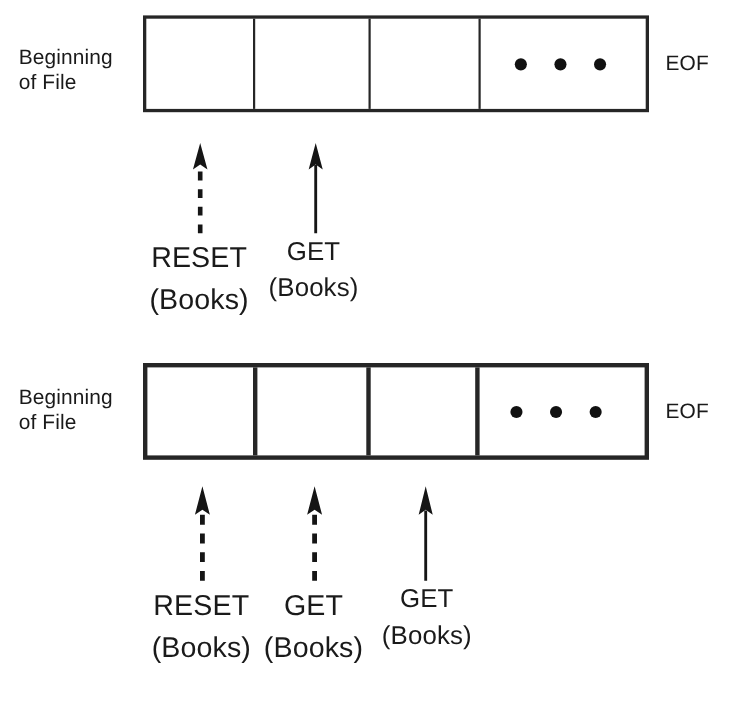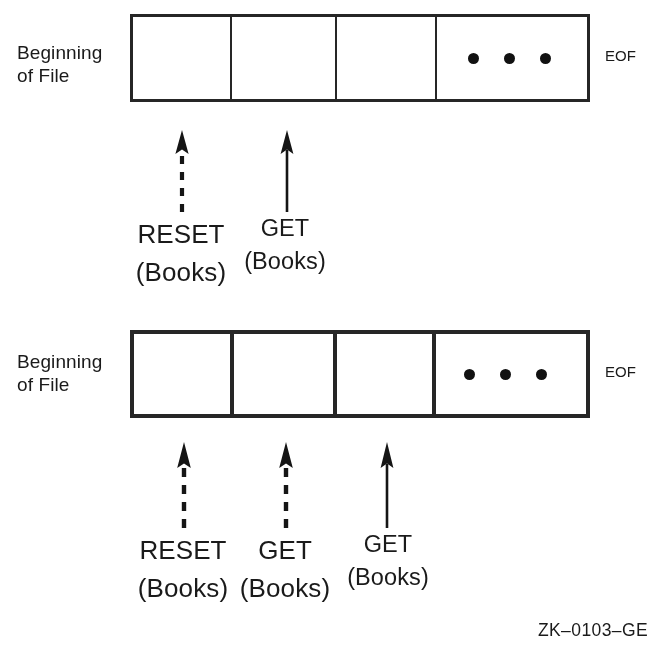--- a/index.html
+++ b/index.html
@@ -29,21 +29,21 @@
     color: #1a1a1a;
     white-space: pre;
     line-height: 1.22;
     letter-spacing: 0.1px;
   }
   .label-bof {
     font-size: 19px;
     text-align: left;
   }
   .label-eof {
-    font-size: 15px;
+    font-size: 19px;
     text-align: center;
   }
   .op-label {
     text-align: center;
     font-size: 26px;
     line-height: 1.45;
   }
   .op-label.big {
     font-size: 23.5px;
     line-height: 1.42;
@@ -182,15 +182,14 @@
   <div class="abs" style="left:224px; top:532px; width:122px;">
     <div class="label op-label">GET</div>
     <div class="label op-label">(Books)</div>
   </div>
 
   <div class="abs" style="left:327px; top:528px; width:122px;">
     <div class="label op-label big">GET</div>
     <div class="label op-label big">(Books)</div>
   </div>
 
-  <div class="abs label figure-code" style="left:448px; top:620px; width:200px;">ZK–0103–GE</div>
 
 </div>
 
 </body></html>

